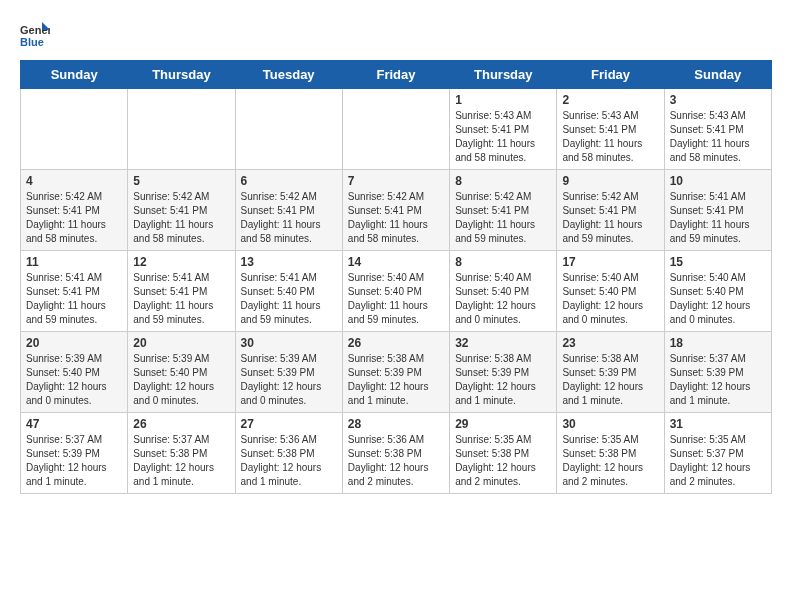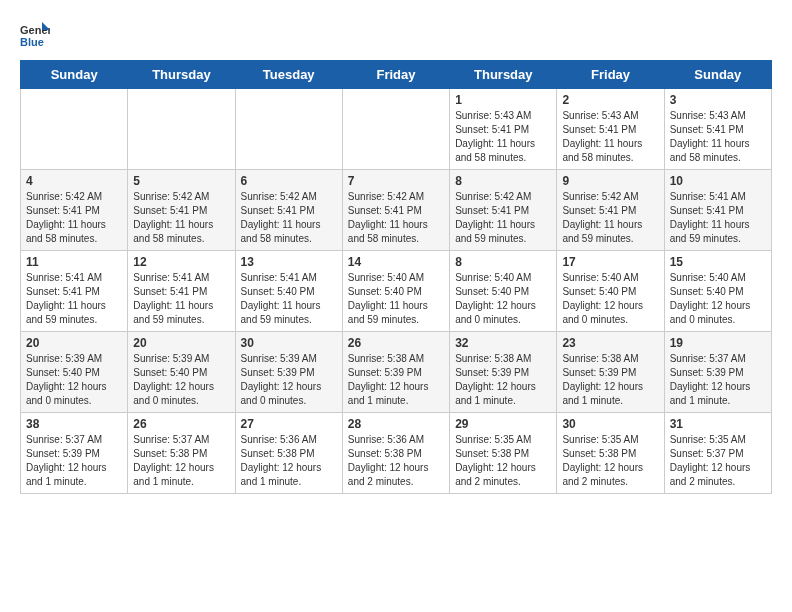--- a/index.html
+++ b/index.html
@@ -274,30 +274,30 @@
 and 1 minute.</div>
         </td>
         <td>
           <div class="day-num">23</div>
           <div class="day-info" style="white-space: pre-line;">Sunrise: 5:38 AM
 Sunset: 5:39 PM
 Daylight: 12 hours
 and 1 minute.</div>
         </td>
         <td>
-          <div class="day-num">19</div>
+          <div class="day-num">18</div>
           <div class="day-info" style="white-space: pre-line;">Sunrise: 5:37 AM
 Sunset: 5:39 PM
 Daylight: 12 hours
 and 1 minute.</div>
         </td>
       </tr>
       <tr>
         <td>
-          <div class="day-num">38</div>
+          <div class="day-num">47</div>
           <div class="day-info" style="white-space: pre-line;">Sunrise: 5:37 AM
 Sunset: 5:39 PM
 Daylight: 12 hours
 and 1 minute.</div>
         </td>
         <td>
           <div class="day-num">26</div>
           <div class="day-info" style="white-space: pre-line;">Sunrise: 5:37 AM
 Sunset: 5:38 PM
 Daylight: 12 hours

